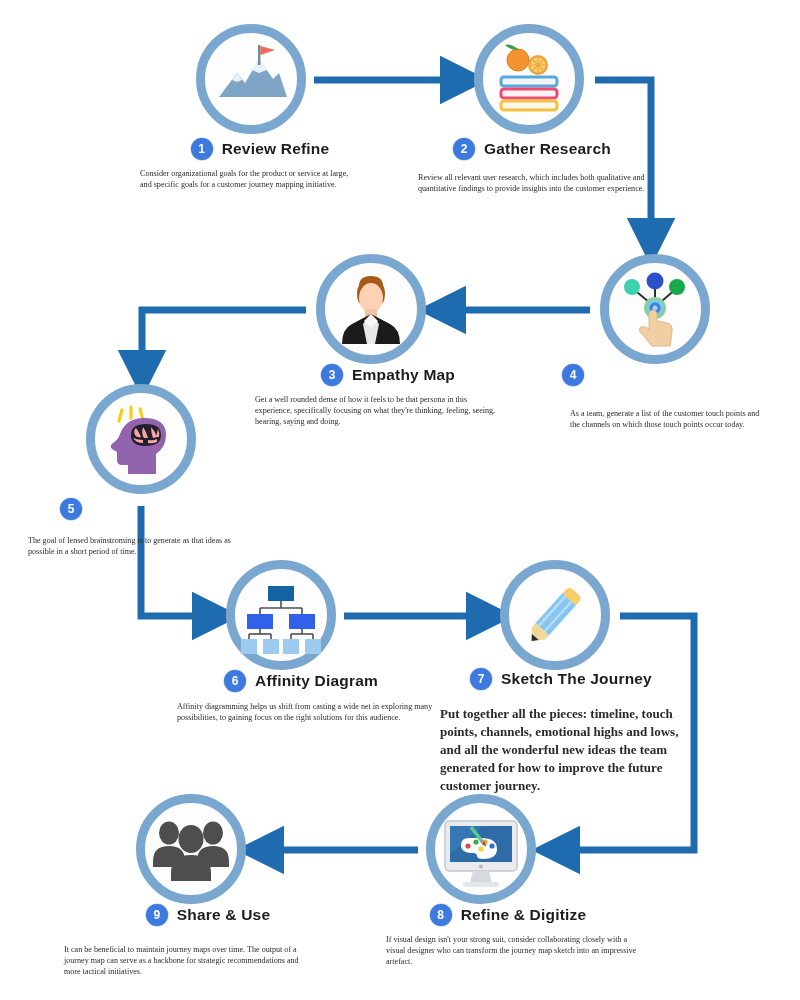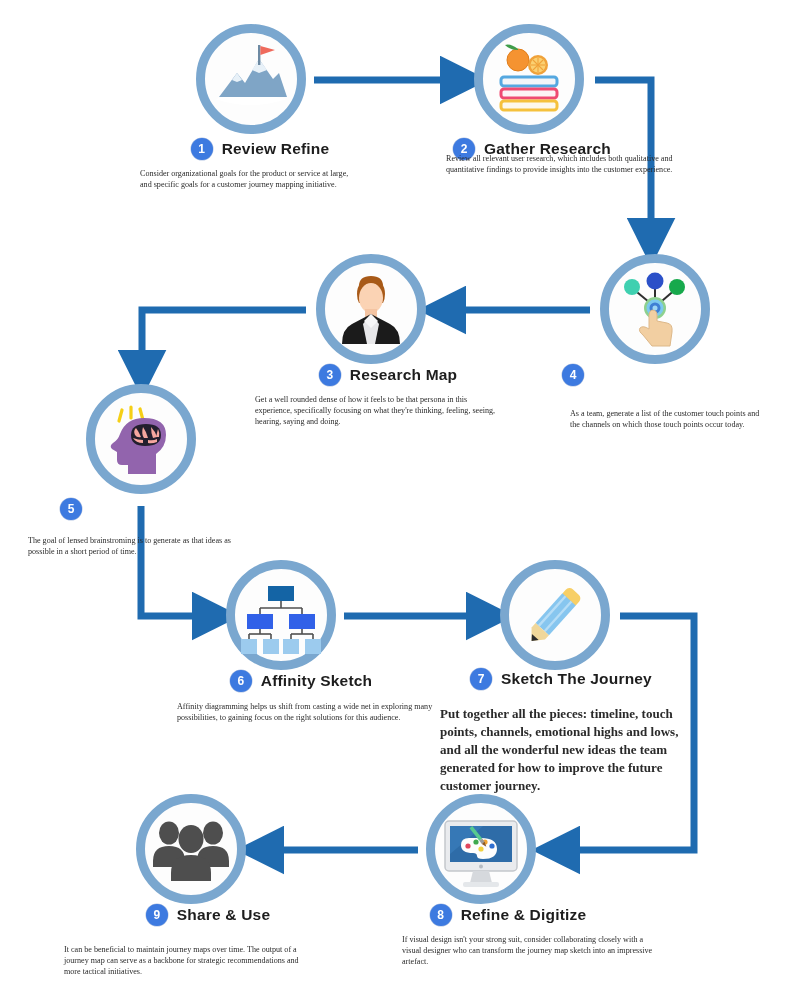--- a/index.html
+++ b/index.html
@@ -39,21 +39,21 @@
   }
   .desc.bold{font-weight:bold;font-size:13px;}
 
   
   #n1 .circle{left:196px;top:24px;}
   #n1 .titlerow{left:170px;top:138px;width:180px;}
   #n1 .desc{left:140px;top:168px;width:220px;}
 
   #n2 .circle{left:474px;top:24px;}
   #n2 .titlerow{left:432px;top:138px;width:200px;}
-  #n2 .desc{left:418px;top:153px;width:230px;margin-left:28px;}
+  #n2 .desc{left:418px;top:172px;width:230px;}
 
   #n3 .circle{left:316px;top:254px;}
   #n3 .titlerow{left:288px;top:364px;width:200px;}
   #n3 .desc{left:255px;top:394px;width:248px;}
 
   #n4 .circle{left:600px;top:254px;}
   #n4 .titlerow{left:562px;top:364px;width:230px;align-items:flex-start;}
   #n4 .desc{left:570px;top:408px;width:200px;}
 
   #n5 .circle{left:86px;top:384px;}
@@ -63,21 +63,21 @@
   #n6 .circle{left:226px;top:560px;}
   #n6 .titlerow{left:196px;top:670px;width:210px;}
   #n6 .desc{left:177px;top:701px;width:260px;}
 
   #n7 .circle{left:500px;top:560px;}
   #n7 .titlerow{left:436px;top:668px;width:250px;}
   #n7 .desc{left:440px;top:705px;width:250px;}
 
   #n8 .circle{left:426px;top:794px;}
   #n8 .titlerow{left:398px;top:904px;width:220px;}
-  #n8 .desc{left:402px;top:934px;width:252px;}
+  #n8 .desc{left:386px;top:934px;width:252px;}
 
   #n9 .circle{left:136px;top:794px;}
   #n9 .titlerow{left:118px;top:904px;width:180px;}
   #n9 .desc{left:64px;top:944px;width:240px;}
 </style>
 </head>
 <body>
 
 <div id="stage">
 
@@ -160,21 +160,21 @@
         <ellipse cx="43" cy="32" rx="12" ry="15" fill="#fbd3b4"></ellipse>
         <path d="M31 20 q12 -7 24 0 q0 -10 -12 -10 q-12 0 -12 10z" fill="#a85a18"></path>
         <rect x="37" y="43" width="12" height="12" fill="#f4c4a2"></rect>
         <path d="M43 48 L24 58 Q14 63 14 78 L72 78 Q72 63 62 58 Z" fill="#1b1b1b"></path>
         <path d="M43 48 L35 58 L39 78 L47 78 L51 58 Z" fill="#e8e8ea"></path>
         <path d="M43 48 L36 55 L43 62 L50 55 Z" fill="#f7f7f8"></path>
       </svg>
     </div>
     <div class="titlerow center">
       <span class="badge">3</span>
-      <span class="ttl">Research Map</span>
+      <span class="ttl">Empathy Map</span>
     </div>
     <div class="desc">Get a well rounded dense of how it feels to be that persona in this experience, specifically focusing on what they're thinking, feeling, seeing, hearing, saying and doing.</div>
   </div>
 
   <div class="node" id="n4">
     <div class="circle">
       <svg width="86" height="86" viewBox="0 0 86 86">
         <g stroke="#2f2f2f" stroke-width="2">
           <line x1="43" y1="41" x2="20" y2="22"></line>
           <line x1="43" y1="41" x2="43" y2="17"></line>
@@ -243,21 +243,21 @@
         <rect x="9" y="42" width="26" height="15" fill="#3161e8"></rect>
         <rect x="51" y="42" width="26" height="15" fill="#3161e8"></rect>
         <rect x="3" y="67" width="16" height="15" fill="#9ccbee"></rect>
         <rect x="25" y="67" width="16" height="15" fill="#9ccbee"></rect>
         <rect x="45" y="67" width="16" height="15" fill="#9ccbee"></rect>
         <rect x="67" y="67" width="16" height="15" fill="#9ccbee"></rect>
       </svg>
     </div>
     <div class="titlerow center">
       <span class="badge">6</span>
-      <span class="ttl">Affinity Sketch</span>
+      <span class="ttl">Affinity Diagram</span>
     </div>
     <div class="desc">Affinity diagramming helps us shift from casting a wide net in exploring many possibilities, to gaining focus on the right solutions for this audience.</div>
   </div>
 
   <div class="node" id="n7">
     <div class="circle">
       <svg width="86" height="86" viewBox="0 0 86 86">
         <g transform="rotate(42 43 43)">
           <rect x="34" y="12" width="18" height="14" rx="5" fill="#f7cf66"></rect>
           <rect x="34" y="22" width="18" height="40" fill="#87c6ef"></rect>

